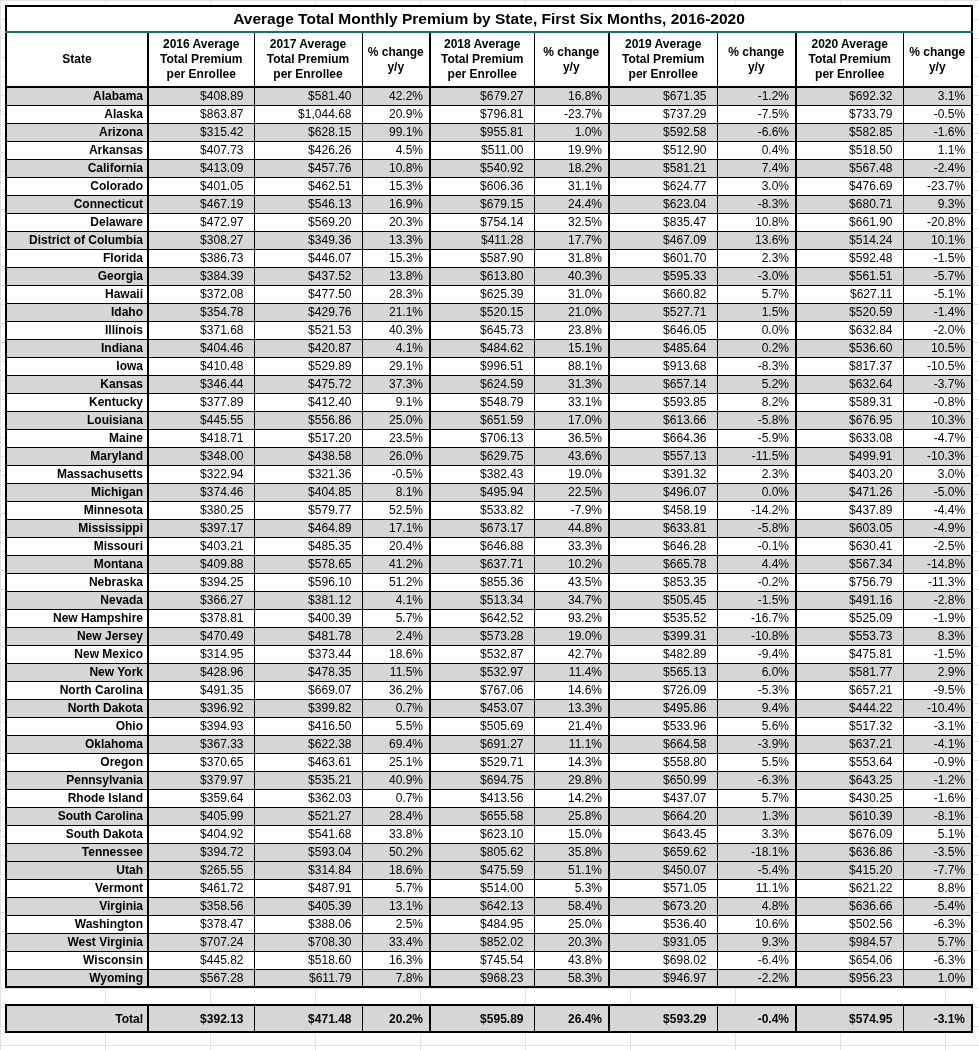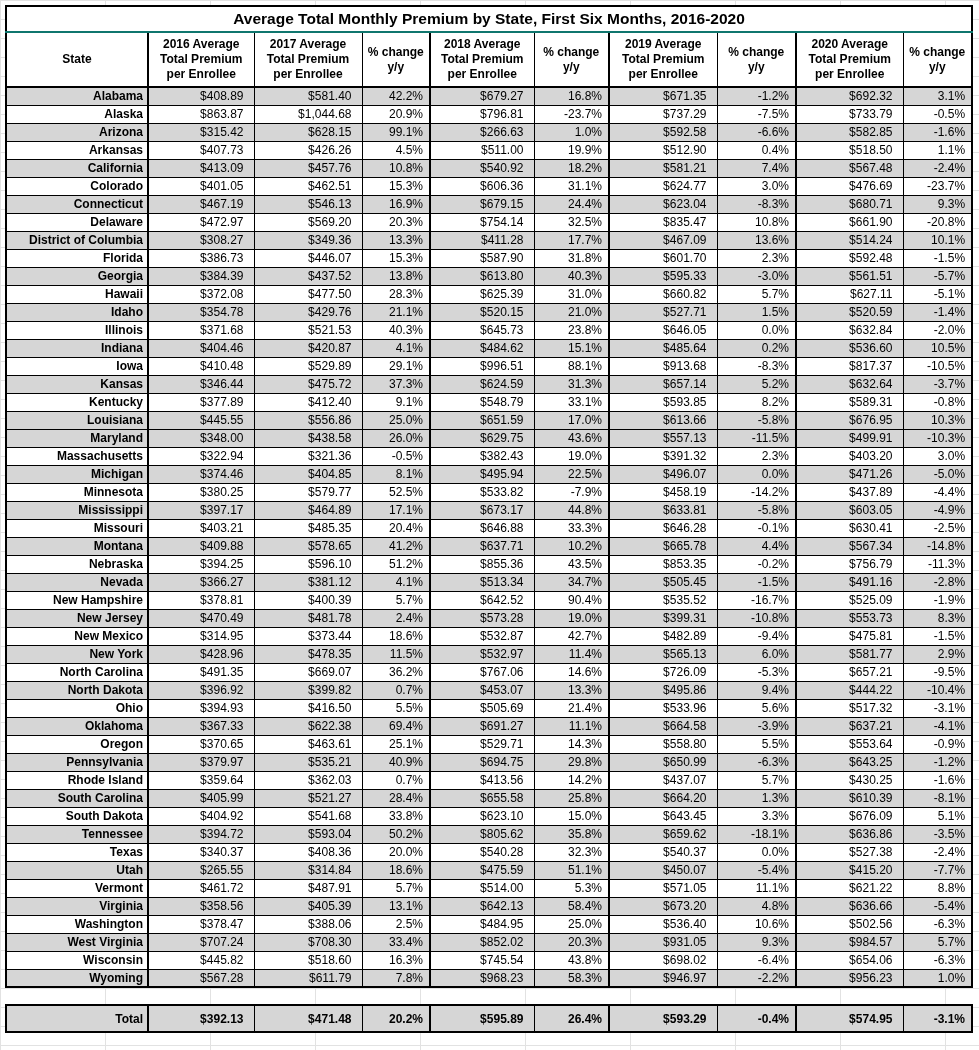--- a/index.html
+++ b/index.html
@@ -131,21 +131,21 @@
           <td class="money gs">$737.29</td>
           <td class="pct">-7.5%</td>
           <td class="money gs">$733.79</td>
           <td class="pct">-0.5%</td>
         </tr>
         <tr class="stripe">
           <td class="state">Arizona</td>
           <td class="money gs">$315.42</td>
           <td class="money">$628.15</td>
           <td class="pct">99.1%</td>
-          <td class="money gs">$266.63</td>
+          <td class="money gs">$955.81</td>
           <td class="pct">1.0%</td>
           <td class="money gs">$592.58</td>
           <td class="pct">-6.6%</td>
           <td class="money gs">$582.85</td>
           <td class="pct">-1.6%</td>
         </tr>
         <tr>
           <td class="state">Arkansas</td>
           <td class="money gs">$407.73</td>
           <td class="money">$426.26</td>
@@ -330,20 +330,32 @@
           <td class="money gs">$445.55</td>
           <td class="money">$556.86</td>
           <td class="pct">25.0%</td>
           <td class="money gs">$651.59</td>
           <td class="pct">17.0%</td>
           <td class="money gs">$613.66</td>
           <td class="pct">-5.8%</td>
           <td class="money gs">$676.95</td>
           <td class="pct">10.3%</td>
         </tr>
+        <tr>
+          <td class="state">Maine</td>
+          <td class="money gs">$418.71</td>
+          <td class="money">$517.20</td>
+          <td class="pct">23.5%</td>
+          <td class="money gs">$706.13</td>
+          <td class="pct">36.5%</td>
+          <td class="money gs">$664.36</td>
+          <td class="pct">-5.9%</td>
+          <td class="money gs">$633.08</td>
+          <td class="pct">-4.7%</td>
+        </tr>
         <tr class="stripe">
           <td class="state">Maryland</td>
           <td class="money gs">$348.00</td>
           <td class="money">$438.58</td>
           <td class="pct">26.0%</td>
           <td class="money gs">$629.75</td>
           <td class="pct">43.6%</td>
           <td class="money gs">$557.13</td>
           <td class="pct">-11.5%</td>
           <td class="money gs">$499.91</td>
@@ -444,21 +456,21 @@
           <td class="pct">-1.5%</td>
           <td class="money gs">$491.16</td>
           <td class="pct">-2.8%</td>
         </tr>
         <tr>
           <td class="state">New Hampshire</td>
           <td class="money gs">$378.81</td>
           <td class="money">$400.39</td>
           <td class="pct">5.7%</td>
           <td class="money gs">$642.52</td>
-          <td class="pct">90.4%</td>
+          <td class="pct">93.2%</td>
           <td class="money gs">$535.52</td>
           <td class="pct">-16.7%</td>
           <td class="money gs">$525.09</td>
           <td class="pct">-1.9%</td>
         </tr>
         <tr class="stripe">
           <td class="state">New Jersey</td>
           <td class="money gs">$470.49</td>
           <td class="money">$481.78</td>
           <td class="pct">2.4%</td>
@@ -605,32 +617,20 @@
           <td class="state">Tennessee</td>
           <td class="money gs">$394.72</td>
           <td class="money">$593.04</td>
           <td class="pct">50.2%</td>
           <td class="money gs">$805.62</td>
           <td class="pct">35.8%</td>
           <td class="money gs">$659.62</td>
           <td class="pct">-18.1%</td>
           <td class="money gs">$636.86</td>
           <td class="pct">-3.5%</td>
-        </tr>
-        <tr>
-          <td class="state">Texas</td>
-          <td class="money gs">$340.37</td>
-          <td class="money">$408.36</td>
-          <td class="pct">20.0%</td>
-          <td class="money gs">$540.28</td>
-          <td class="pct">32.3%</td>
-          <td class="money gs">$540.37</td>
-          <td class="pct">0.0%</td>
-          <td class="money gs">$527.38</td>
-          <td class="pct">-2.4%</td>
         </tr>
         <tr class="stripe">
           <td class="state">Utah</td>
           <td class="money gs">$265.55</td>
           <td class="money">$314.84</td>
           <td class="pct">18.6%</td>
           <td class="money gs">$475.59</td>
           <td class="pct">51.1%</td>
           <td class="money gs">$450.07</td>
           <td class="pct">-5.4%</td>

